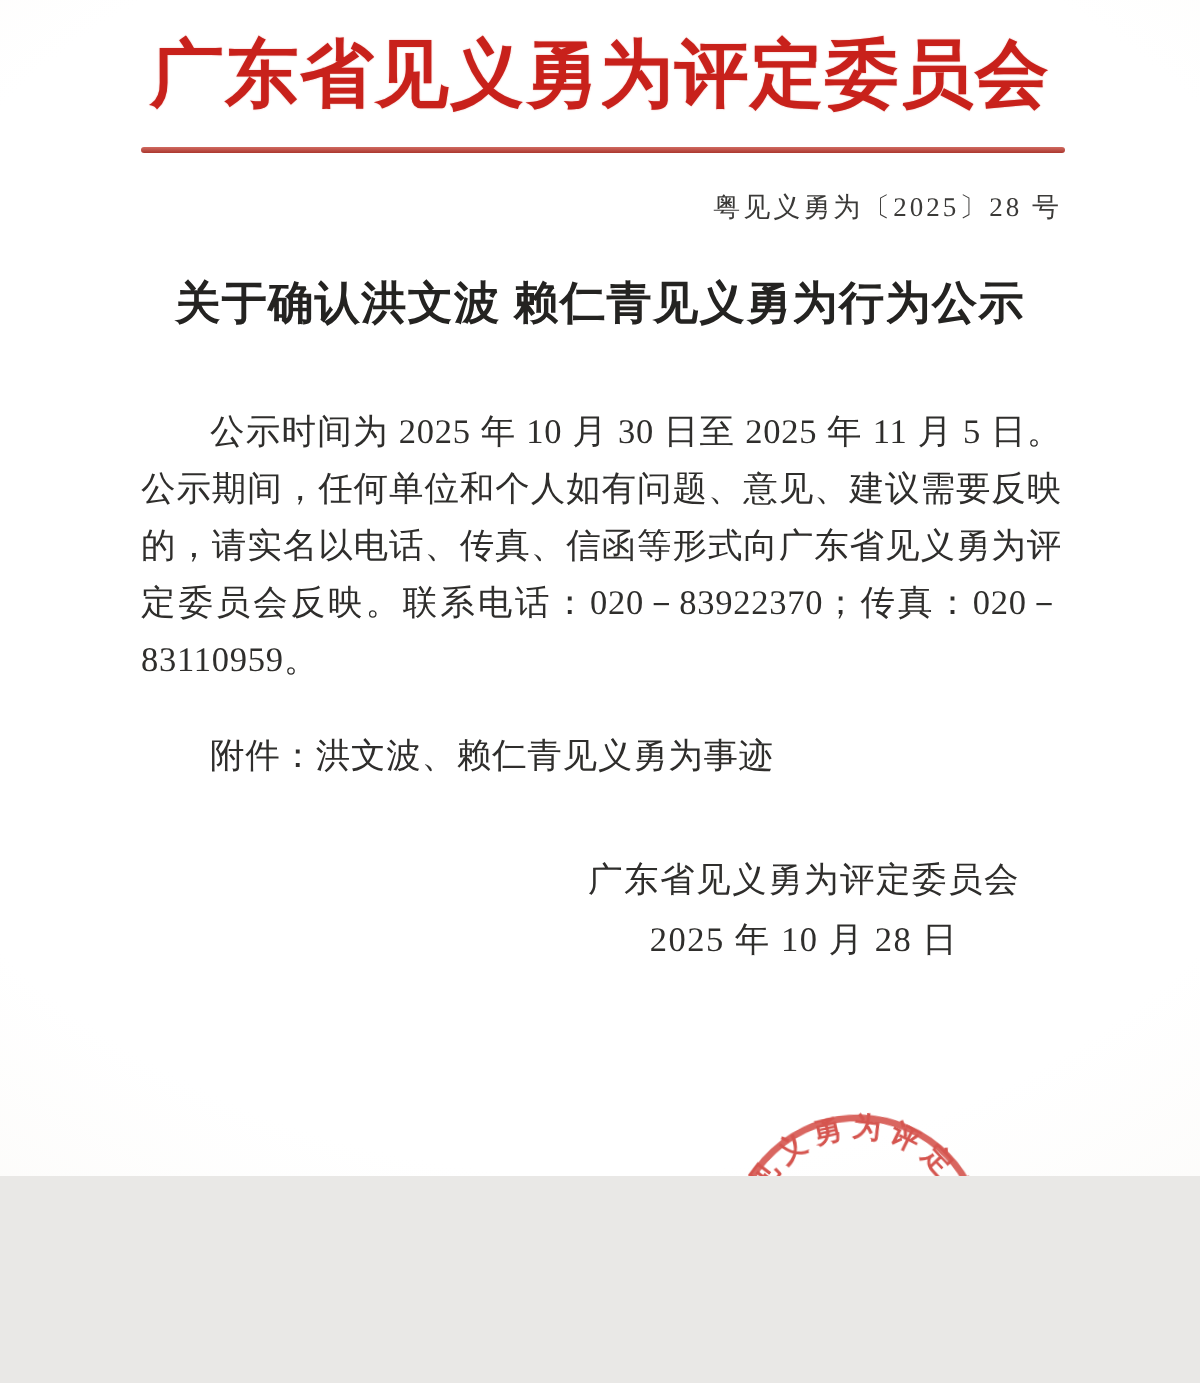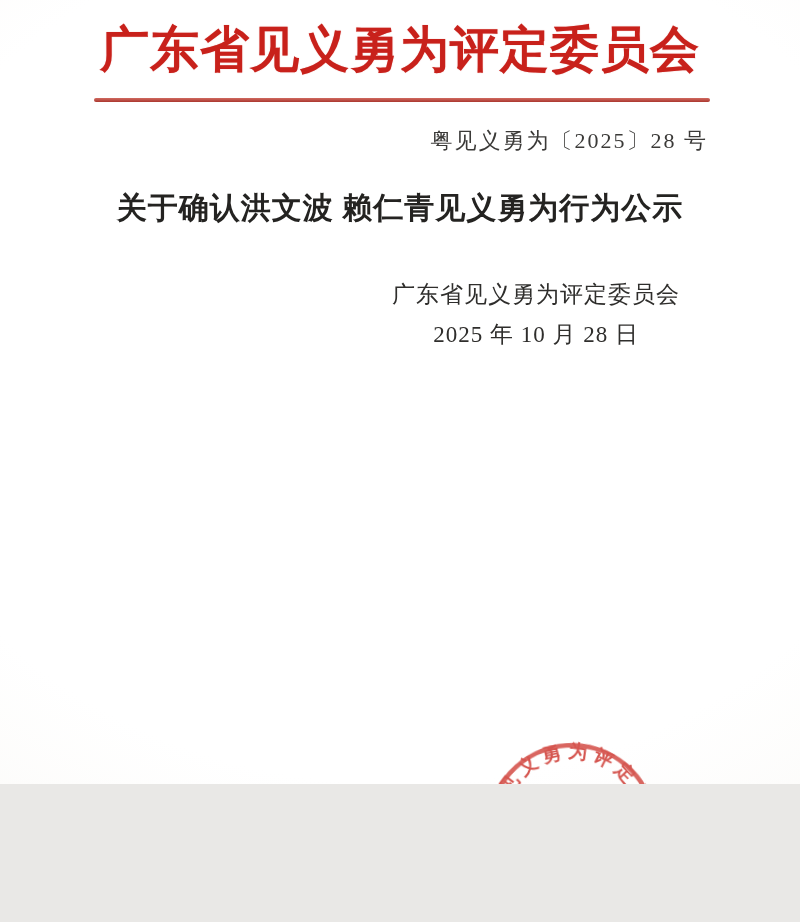--- a/index.html
+++ b/index.html
@@ -27,21 +27,21 @@
   .red-rule {
     width: 616px;
     height: 4px;
     margin: 18px auto 0 94px;
     background: linear-gradient(#d06a60, #ab372f);
     border-radius: 2px;
   }
   .doc-number {
     margin: 24px 92px 0 0;
     text-align: right;
-    font-size: 22px;
+    font-size: 18px;
     letter-spacing: 2px;
     color: #3b3a38;
   }
   .doc-title {
     margin-top: 32px;
     text-align: center;
     font-size: 30px;
     font-weight: bold;
     letter-spacing: 1px;
     color: #242321;
@@ -108,22 +108,24 @@
 
   <div class="header-org">广东省见义勇为评定委员会</div>
 
   <div class="red-rule"></div>
 
   <div class="doc-number">粤见义勇为〔2025〕28 号</div>
 
   <h1 class="doc-title">关于确认洪文波 赖仁青见义勇为行为公示</h1>
 
   <div class="body-text">
+    <p>公示时间为 2025 年 10 月 30 日至 2025 年 11 月 5 日。公示期间，任何单位和个人如有问题、意见、建议需要反映的，请实名以电话、传真、信函等形式向广东省见义勇为评定委员会反映。联系电话：020－83922370；传真：020－83110959。</p>
   </div>
 
+  <div class="attachment-line">附件：洪文波、赖仁青见义勇为事迹</div>
 
   <div class="signature-block">
     <div class="signature-org">广东省见义勇为评定委员会</div>
     <div class="signature-date">2025 年 10 月 28 日</div>
   </div>
 
   <svg class="seal" viewBox="0 0 200 200" aria-hidden="true">
     <circle cx="100" cy="100" r="92" fill="none" stroke="#cf3d36" stroke-width="5" opacity="0.9"></circle>
     <path id="sealArc" d="M 32.5,139 A 78,78 0 1 1 167.5,139" fill="none"></path>
     <text>

